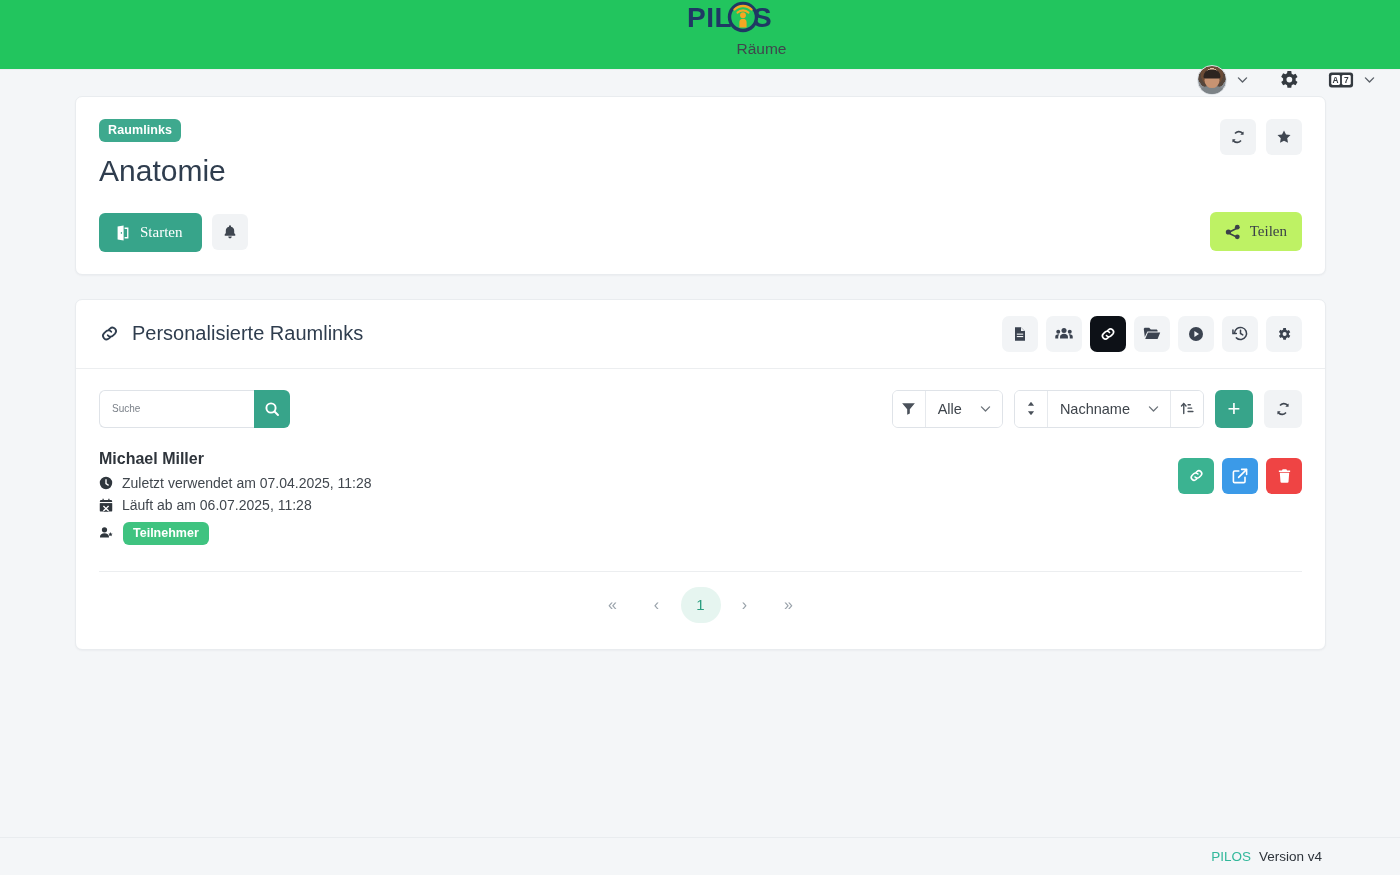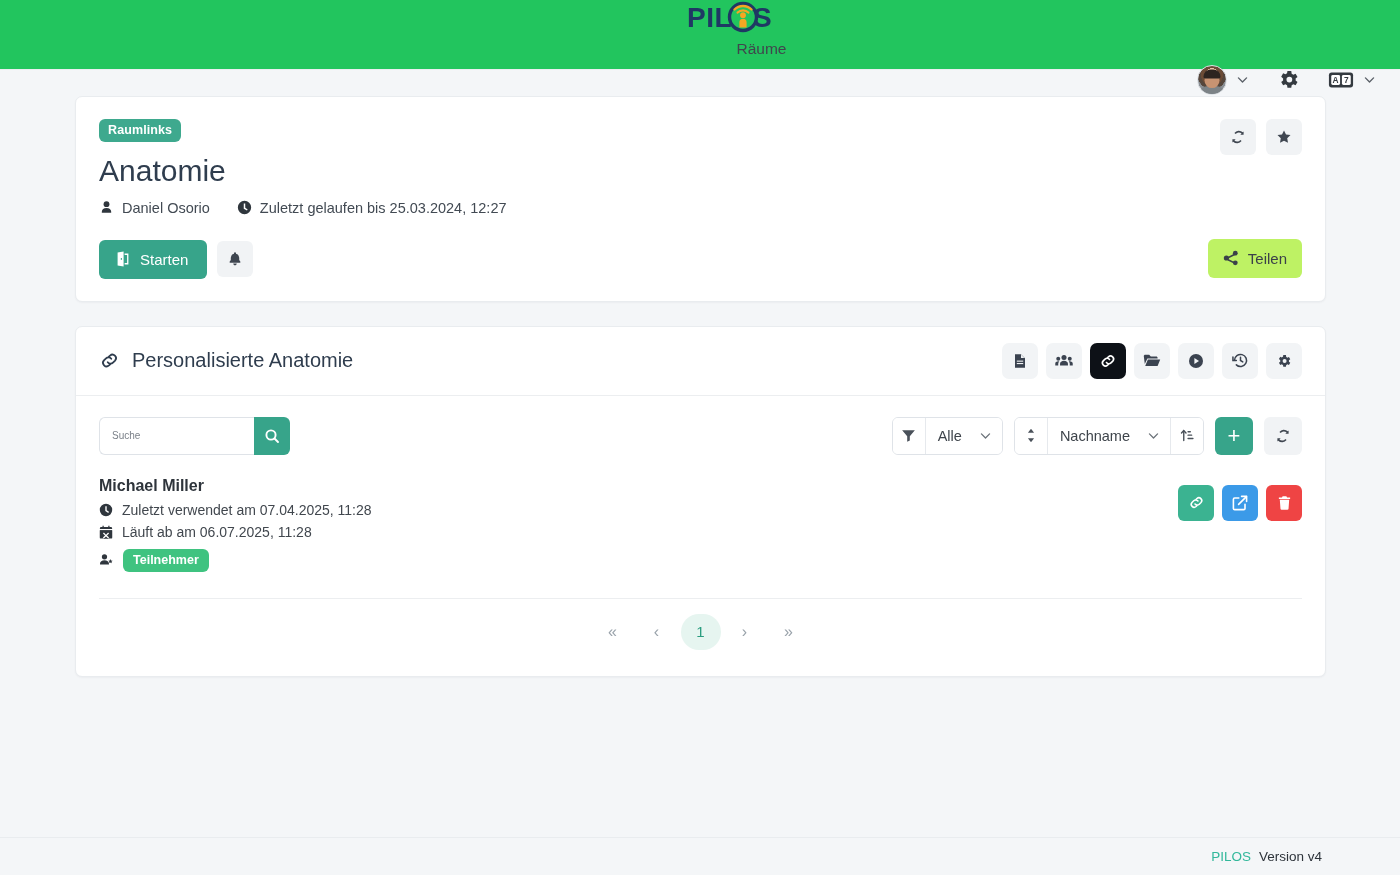--- a/index.html
+++ b/index.html
@@ -73,23 +73,23 @@
     margin:12px 0 0; line-height:1.15;
   }
   .room-meta{
     margin-top:11px; display:flex; align-items:center; gap:9px;
     font-size:14.5px; color:#424a53;
   }
   .room-meta .mi{ display:flex; align-items:center; gap:8px; }
   .room-meta .sep{ width:9px; }
   .room-actions{ margin-top:24px; display:flex; align-items:center; gap:10px; }
   .btn{
-    display:inline-flex;align-items:flex-start;gap:9px;
+    display:inline-flex;align-items:flex-end;gap:9px;
     border:none;border-radius:6px;cursor:pointer;
-    font-size:15px; font-family:Liberation Sans, sans-serif;
+    font-size:15px; font-family:Liberation Serif, serif;
   }
   .btn-primary{ background:#37a48a;color:#fff;padding:11px 19px 11px 16px;font-weight:400; }
   .btn-light{
     background:#bef264;color:#3b4149;padding:10px 12px;
     border-radius:6px;
   }
   .btn-light-text{ padding:11px 15px; font-size:15px; gap:9px; }
   .top-right-actions{
     position:absolute; right:23px; top:22px; display:flex; gap:10px;
   }
@@ -265,40 +265,20 @@
     </div>
   </div>
 </div>
 
 <div class="page">
 
   <div class="card room-card">
     <span class="badge">Raumlinks</span>
     <h1 class="room-title">Anatomie</h1>
 
-    <div class="room-meta">
-      <span class="mi">
-        <span style="display:flex;color:#2f363d;">
-          <svg width="15" height="15" viewBox="0 0 16 16" fill="currentColor">
-              <circle cx="8" cy="4.4" r="3.1"></circle>
-              <path d="M8 8.6c-3 0-5 1.8-5 3.8v1.2h10v-1.2c0-2-2-3.8-5-3.8z"></path>
-            </svg>
-        </span>
-        <span>Daniel Osorio</span>
-      </span>
-      <span class="sep"></span>
-      <span class="mi">
-        <span style="display:flex;color:#2f363d;">
-          <svg width="15" height="15" viewBox="0 0 16 16" fill="currentColor">
-              <path d="M8 .9a7.1 7.1 0 1 0 0 14.2A7.1 7.1 0 0 0 8 .9zm.8 7.4L11.4 10l-.8 1.3-3.4-2.1V3.7h1.6z"></path>
-            </svg>
-        </span>
-        <span>Zuletzt gelaufen bis 25.03.2024, 12:27</span>
-      </span>
-    </div>
 
     <div class="room-actions">
       <button class="btn btn-primary">
         <span style="display:flex;">
           <svg width="16" height="16" viewBox="0 0 16 16" fill="currentColor">
               <path d="M2.6 1.6 8.6.4v15.2L2.6 14.4zM6.4 8.8a.7.9 0 1 0 0-1.8.7.9 0 0 0 0 1.8z"></path>
               <path d="M9.6 2.6h3.8v10.8H9.6v-1.3h2.5V3.9H9.6z"></path>
             </svg>
         </span>
         <span>Starten</span>
@@ -347,21 +327,21 @@
 
   <div class="card links-card">
     <div class="lc-head">
       <div class="lc-title">
         <span style="display:flex;color:#2f3d4e;">
           <svg width="21" height="21" viewBox="0 0 20 20" fill="none" stroke="currentColor" stroke-width="1.7" stroke-linecap="round">
             <path d="M8.3 11.7a3.3 3.3 0 0 0 5 .4l2-2a3.4 3.4 0 0 0-4.8-4.8l-1.1 1.1"></path>
             <path d="M11.7 8.3a3.3 3.3 0 0 0-5-.4l-2 2a3.4 3.4 0 0 0 4.8 4.8l1.1-1.1"></path>
           </svg>
         </span>
-        <span>Personalisierte Anatomie</span>
+        <span>Personalisierte Raumlinks</span>
       </div>
 
       <div class="tabs">
         <button class="tab">
           <svg width="16" height="16" viewBox="0 0 16 16" fill="currentColor">
               <path d="M3 1.2h6l4 4v9.6H3zM9 1.6V5h3.4z"></path>
               <rect x="4.8" y="7.6" width="6.4" height="1.1" fill="#f2f4f6"></rect>
               <rect x="4.8" y="10" width="6.4" height="1.1" fill="#f2f4f6"></rect>
             </svg>
         </button>

